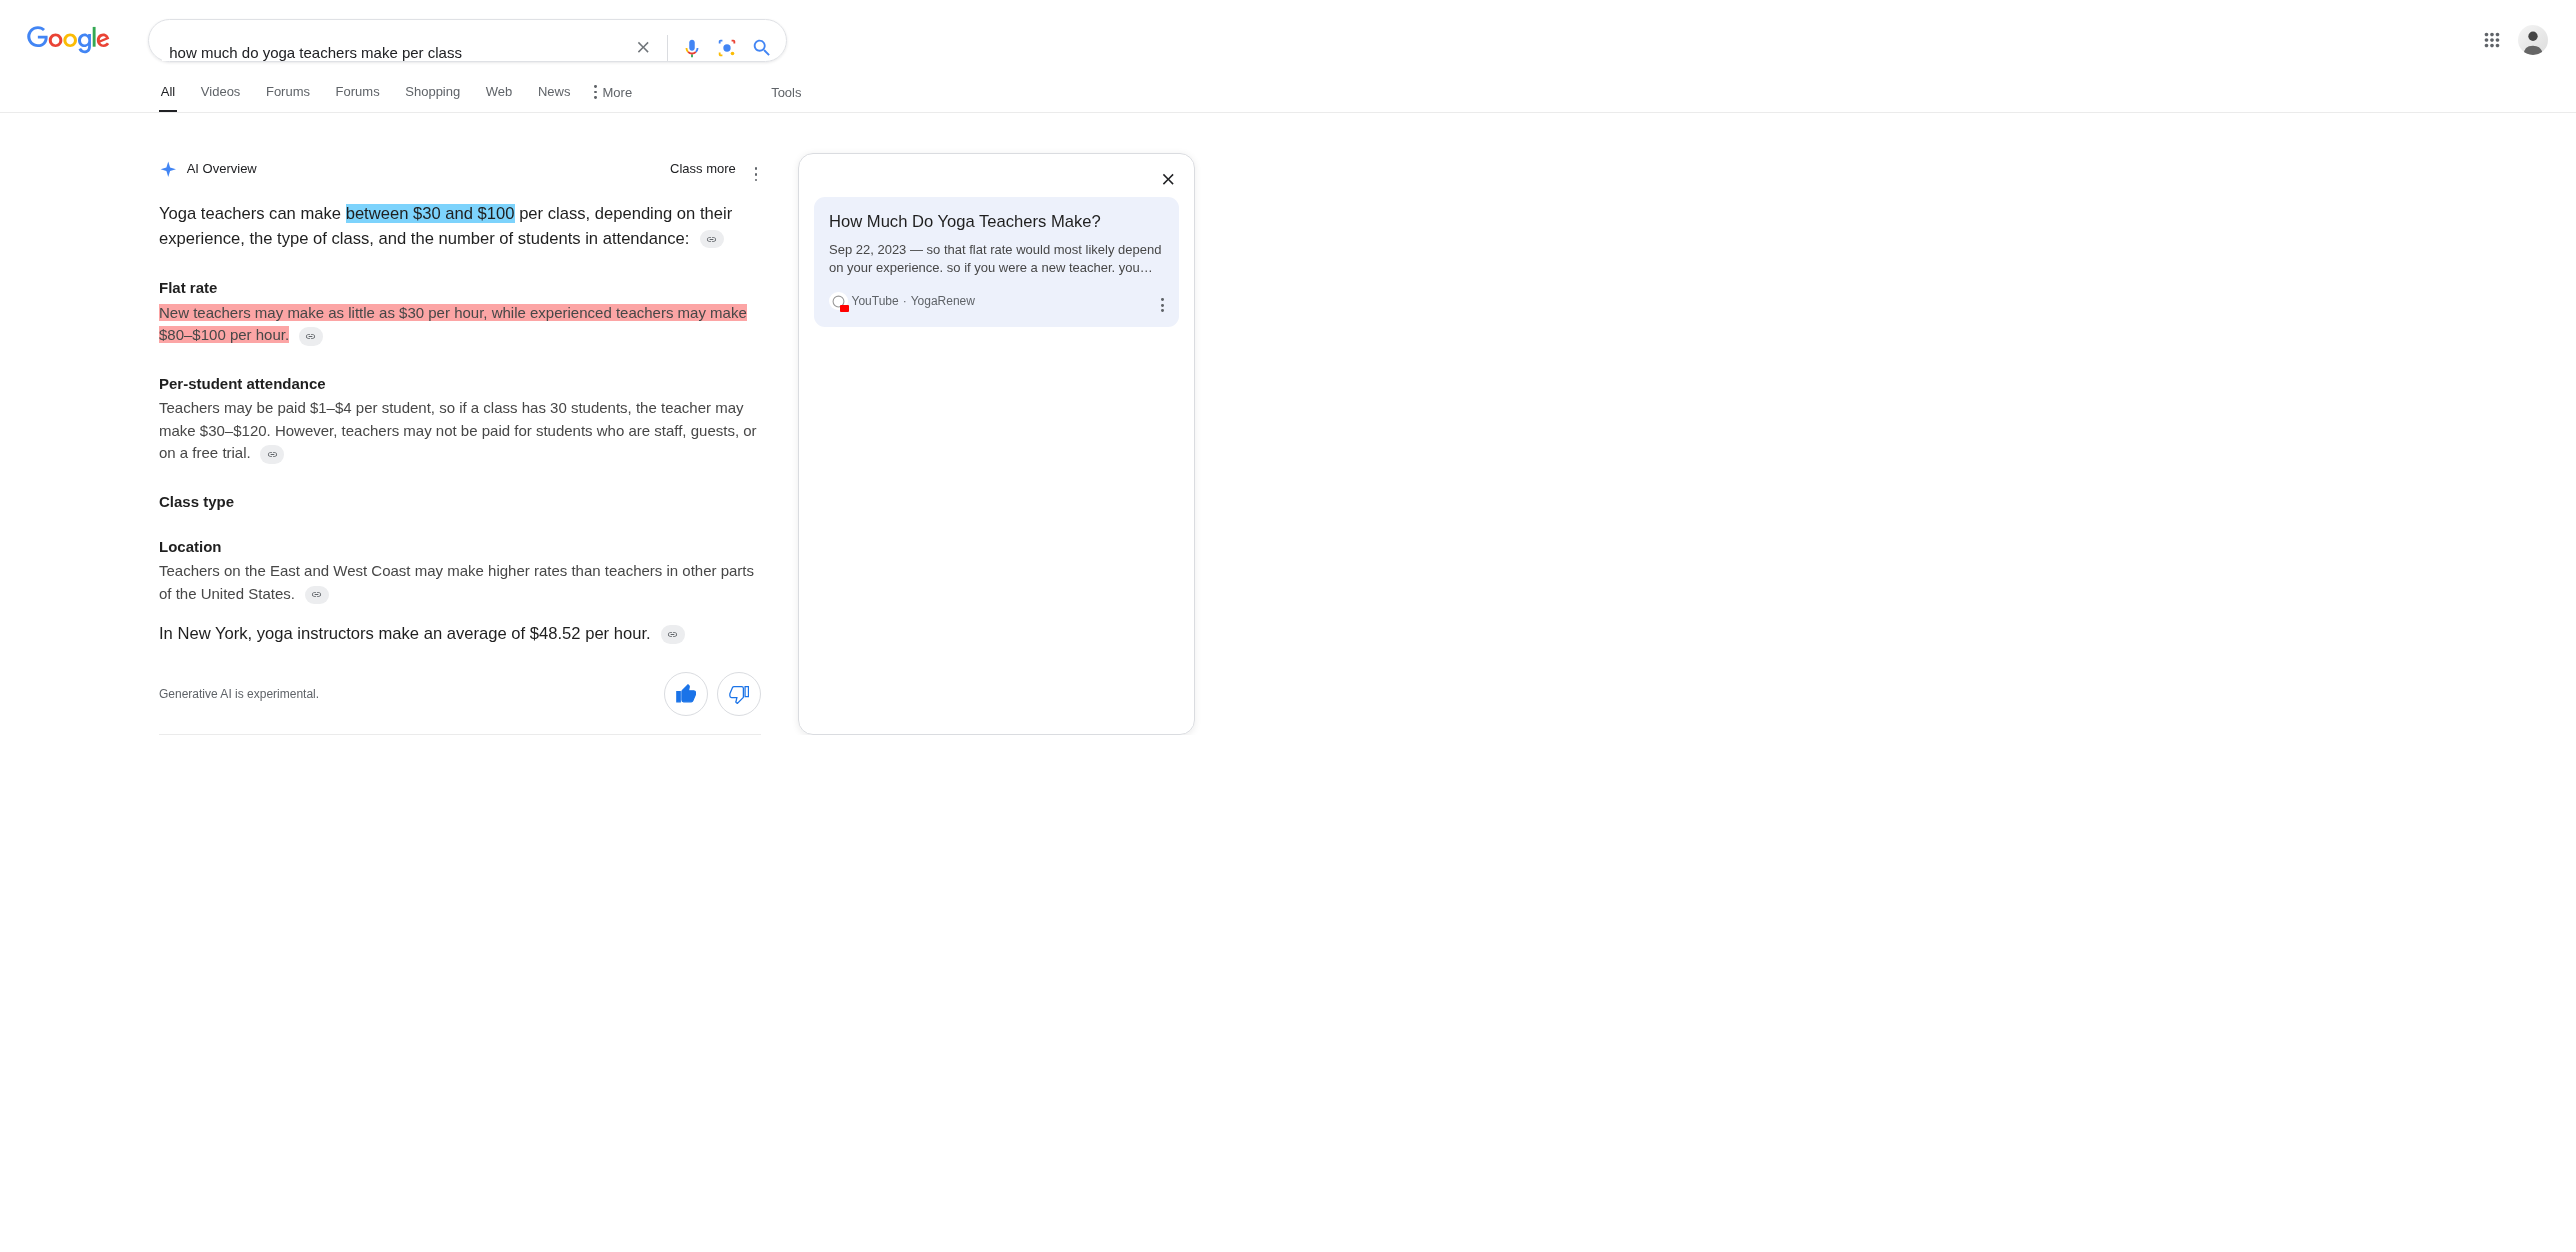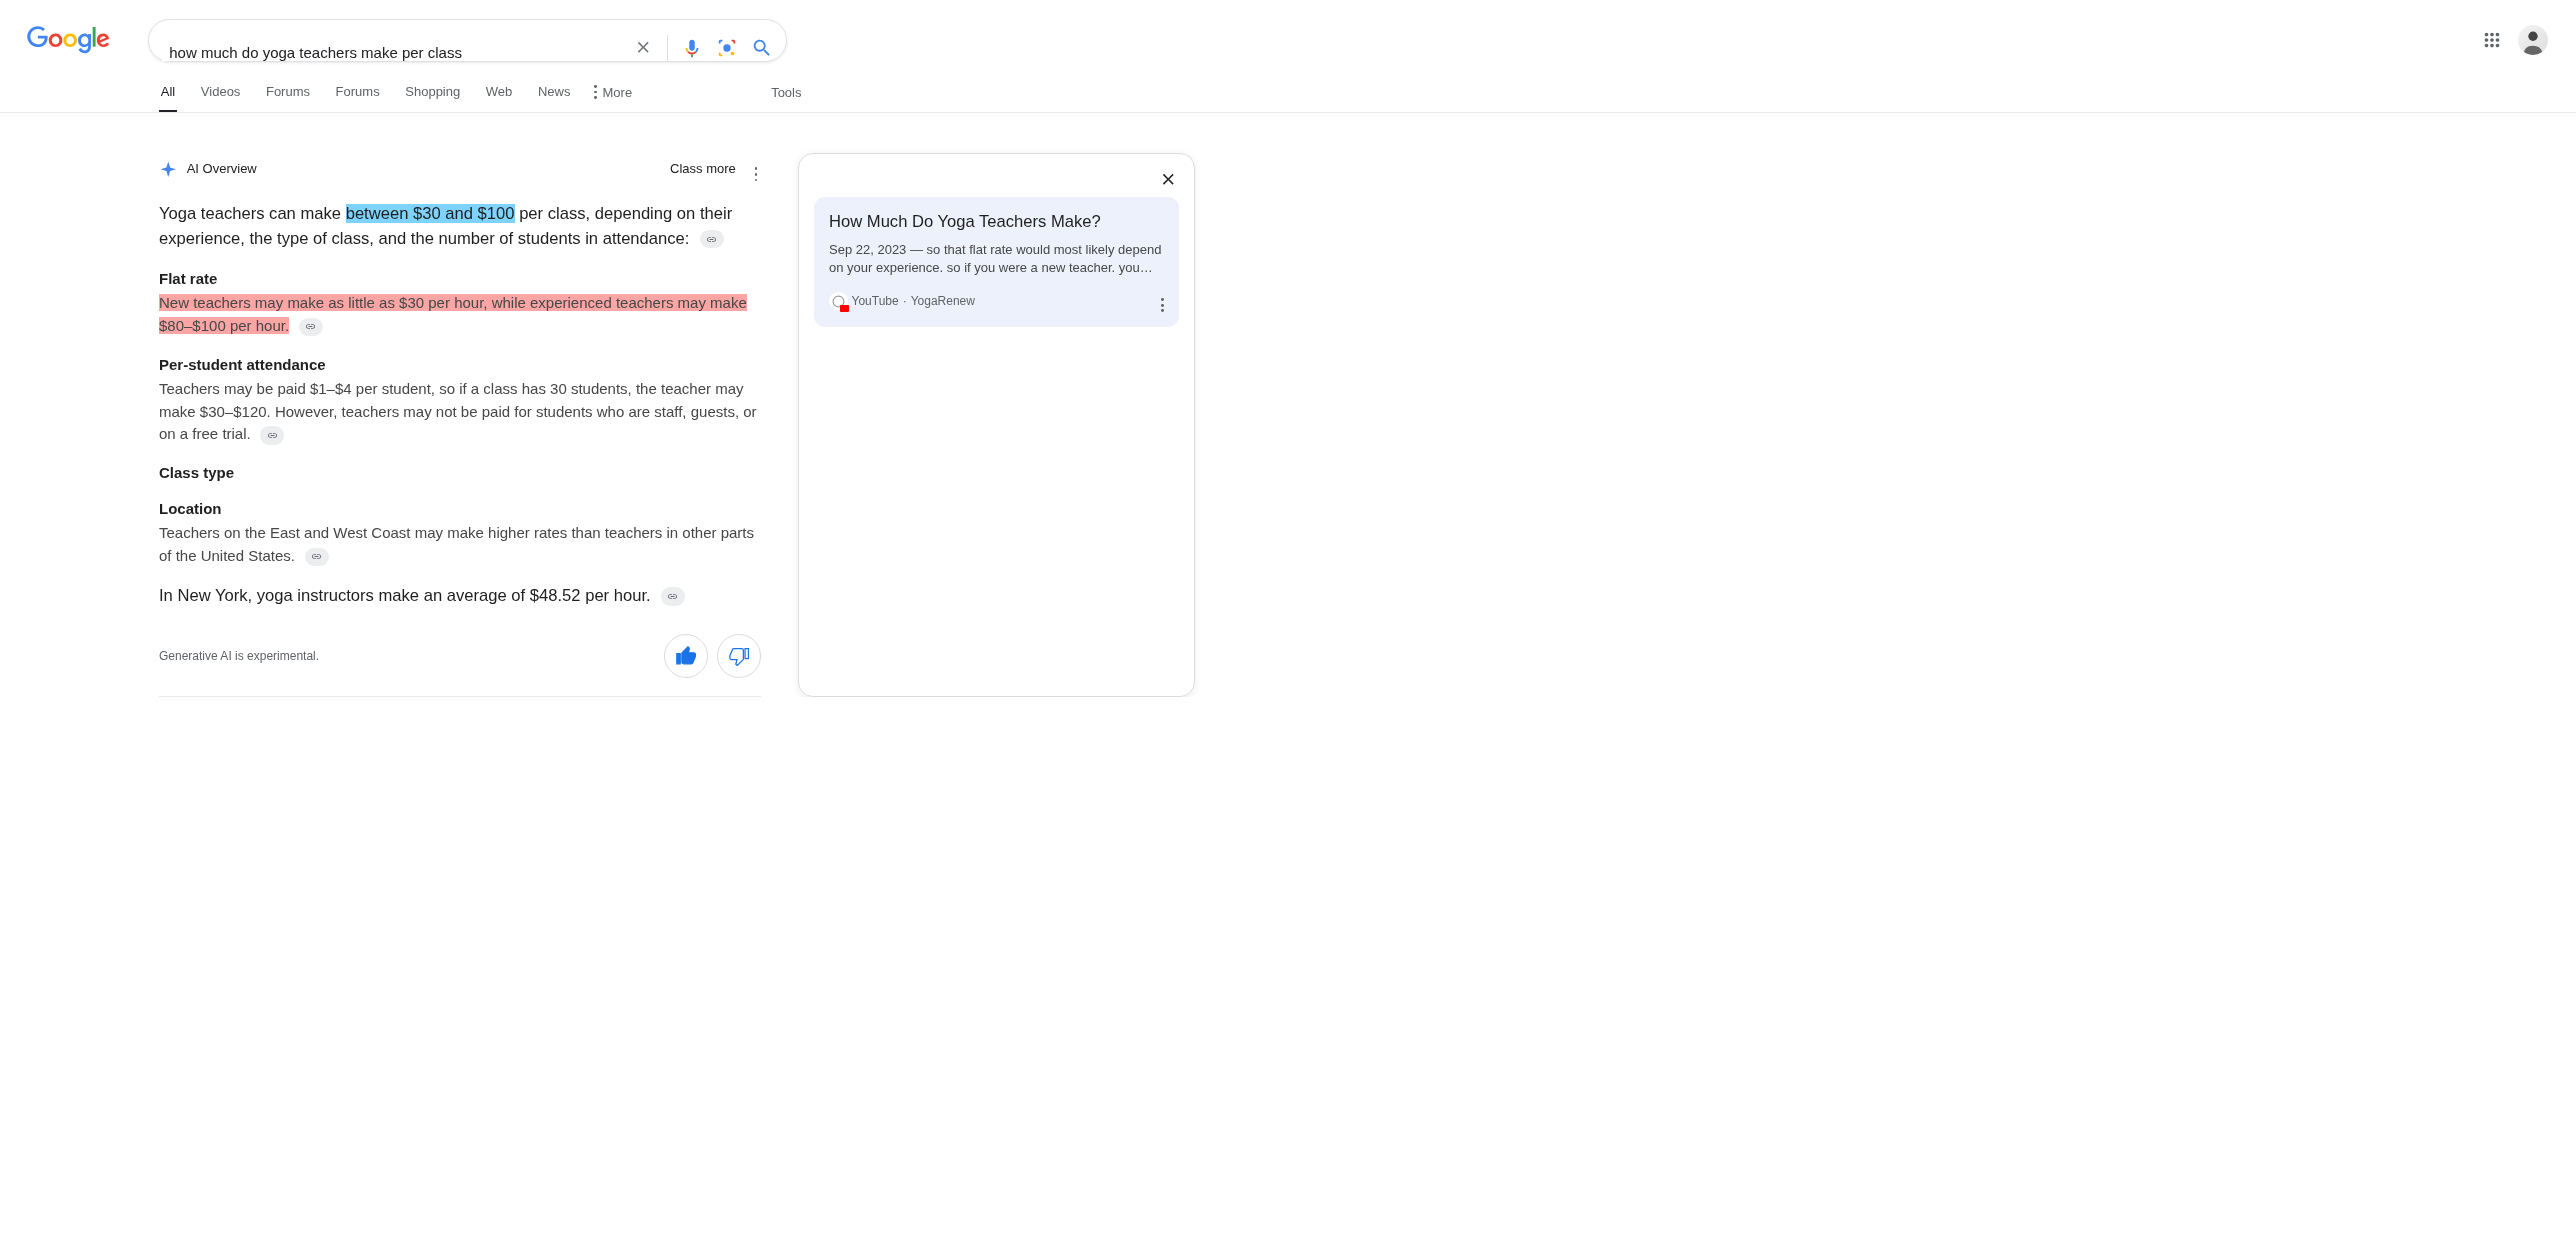--- a/index.html
+++ b/index.html
@@ -33,21 +33,21 @@
   .ai-header { display: flex; align-items: center; margin-bottom: 16.6px; }
   .ai-badge { display: flex; align-items: center; gap: 9.2px; }
   .ai-star { width: 18.5px; height: 18.5px; }
   .ai-title { font-size: 13px; color: #202124; }
   .ai-learn { margin-left: auto; font-size: 13px; color: #202124; cursor: pointer; margin-right: 15px; }
   .ai-menu { cursor: pointer; padding: 3.7px; }
   
   .overview-text { font-size: 16.6px; line-height: 1.5; color: #1f1f1f; margin-bottom: 18.5px; }
   .overview-text .hl { background: #7dd3fc; }
   
-  .section { margin-bottom: 18.5px; }
+  .section { margin-bottom: 18.5px; margin-top: 28px; }
   .section-title { font-size: 15px; font-weight: bold; color: #1f1f1f; margin-bottom: 5.5px; }
   .section-body { font-size: 15px; line-height: 1.5; color: #474747; }
   .section-body.highlighted { background: #fca5a5; display: inline; }
   
   .link-chip { display: inline-flex; align-items: center; justify-content: center; width: 24px; height: 18.5px; border-radius: 9.2px; background: #ecedef; margin-left: 5.5px; vertical-align: middle; cursor: pointer; }
   .link-chip svg { width: 11px; height: 11px; }
   
   .closing-line { font-size: 16.6px; color: #1f1f1f; margin-top: 16.6px; margin-bottom: 28px; }
   
   .footer-row { display: flex; align-items: center; padding-bottom: 18.5px; border-bottom: 0.9px solid #ebebeb; }

